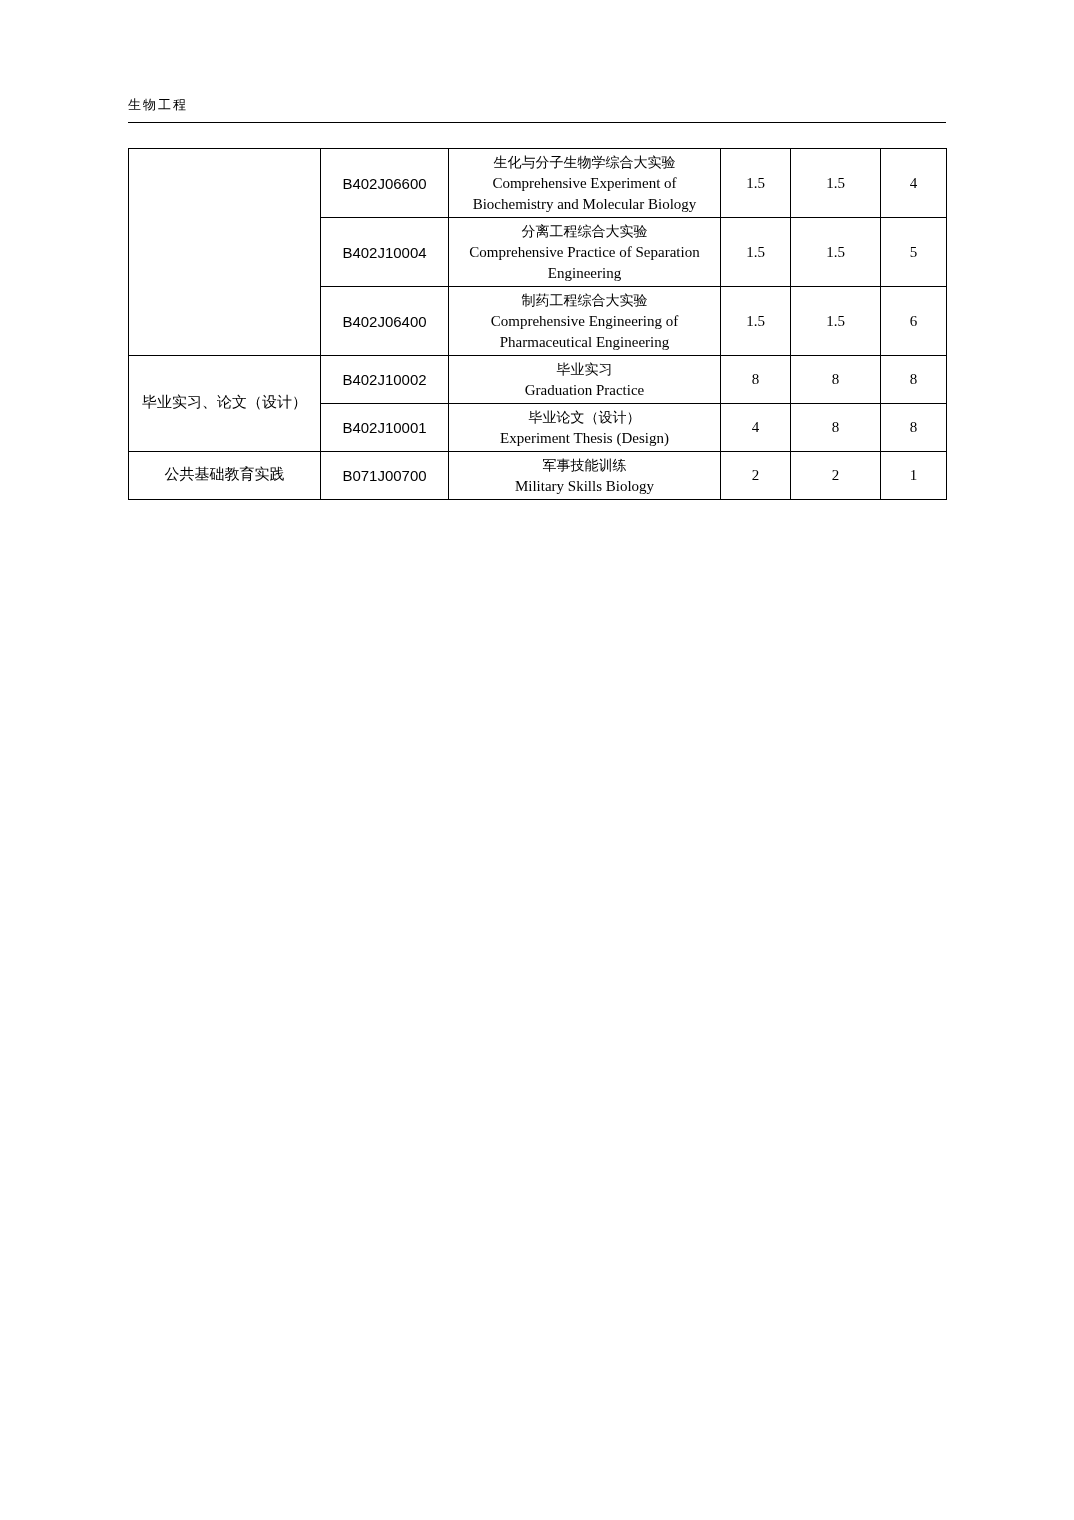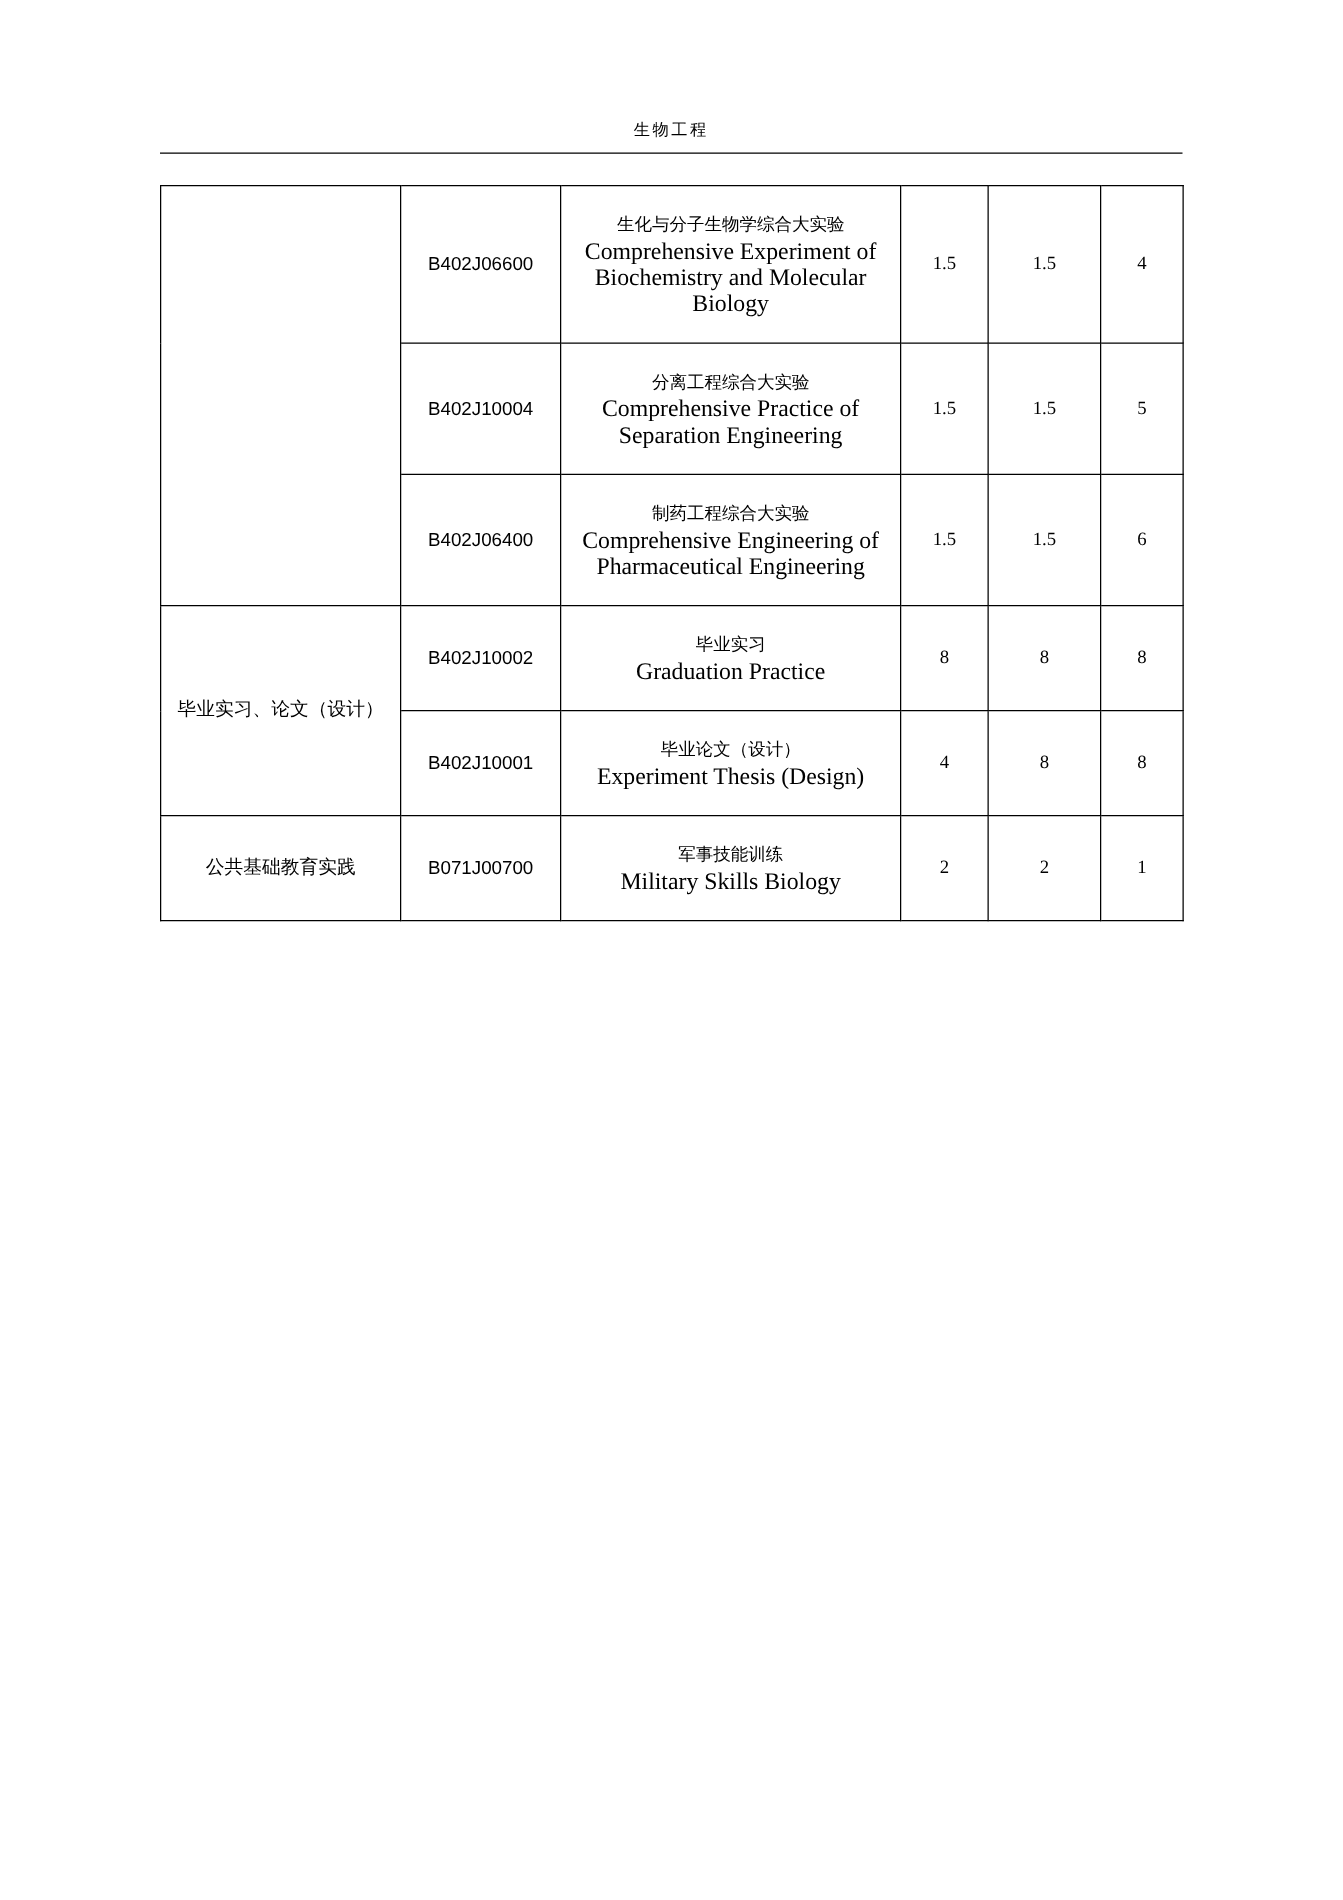--- a/index.html
+++ b/index.html
@@ -19,21 +19,21 @@
     width: 1074px;
     height: 1520px;
     box-sizing: border-box;
     padding: 0;
   }
   .header {
     position: absolute;
     top: 96px;
     left: 128px;
     width: 818px;
-    text-align: center;
+    text-align: left;
   }
   .header-title {
     font-family: "DejaVu Sans", "Liberation Sans", sans-serif;
     font-size: 13px;
     letter-spacing: 2px;
     line-height: 18px;
   }
   .header-rule {
     position: absolute;
     top: 122px;
@@ -49,40 +49,40 @@
   }
   table.course-table {
     border-collapse: collapse;
     width: 818px;
     table-layout: fixed;
   }
   table.course-table td {
     border: 1px solid #000000;
     vertical-align: middle;
     text-align: center;
-    padding: 20px 4px;
+    padding: 2px 4px;
     font-size: 15px;
     line-height: 21px;
   }
   .col-category { width: 192px; }
   .col-code { width: 128px; }
   .col-name { width: 272px; }
   .col-credit { width: 70px; }
   .col-hours { width: 90px; }
   .col-term { width: 66px; }
 
   .cn {
     font-family: "DejaVu Sans", "Liberation Sans", sans-serif;
     font-size: 14px;
     line-height: 22px;
     display: block;
   }
   .en {
     font-family: "Liberation Serif", "DejaVu Serif", serif;
-    font-size: 19px;
+    font-size: 15px;
     line-height: 21px;
     display: block;
   }
   .code {
     font-family: Liberation Sans, sans-serif;
     font-size: 15px;
   }
   .num {
     font-family: "Liberation Serif", "DejaVu Serif", serif;
     font-size: 15px;

